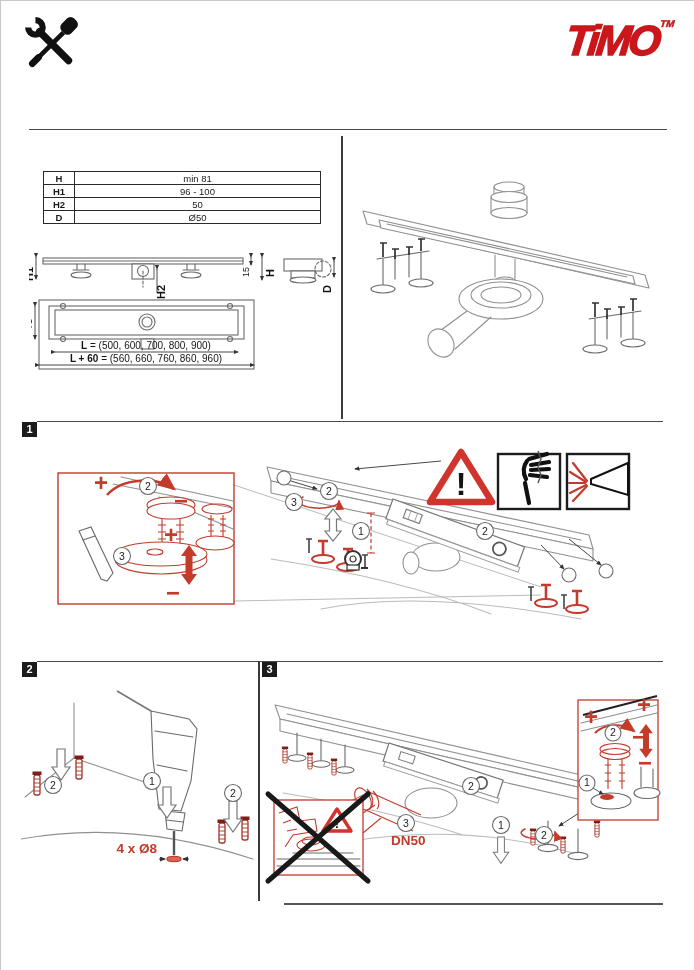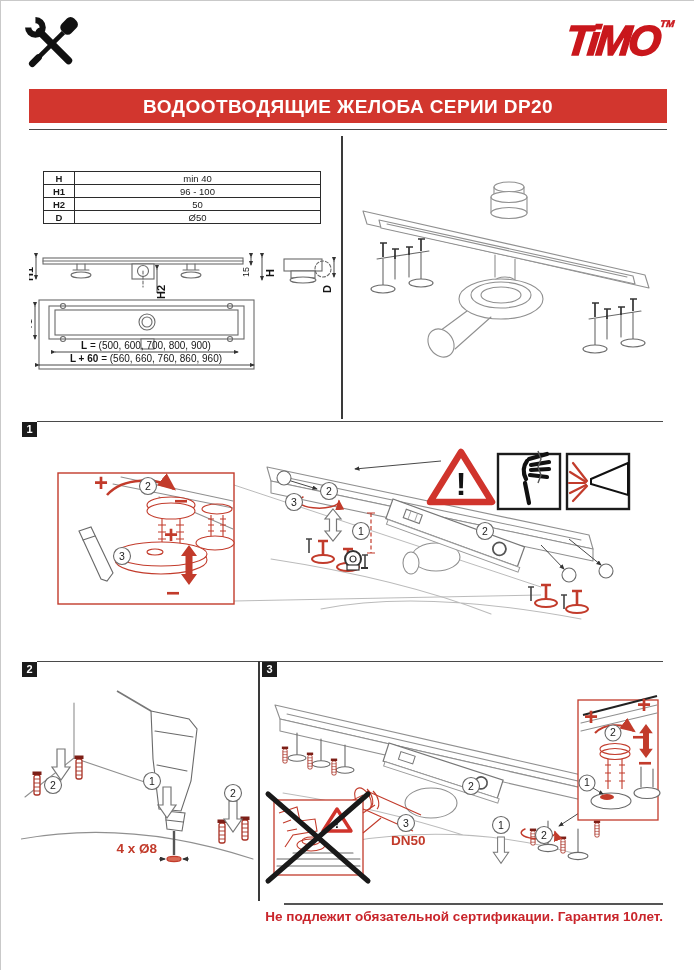--- a/index.html
+++ b/index.html
@@ -75,32 +75,29 @@
     <circle cx="12" cy="12" r="7" fill="none" stroke="#111" stroke-width="6"></circle>
     <polygon points="12,12 -6,12 12,-6" fill="#fff"></polygon>
     <line x1="16" y1="16" x2="44" y2="44" stroke="#111" stroke-width="7" stroke-linecap="round"></line>
     <rect x="38" y="2" width="13" height="17" rx="5" transform="rotate(45 44.5 10.5)" fill="#111"></rect>
     <line x1="39" y1="17" x2="15" y2="41" stroke="#111" stroke-width="4.5"></line>
     <line x1="15" y1="41" x2="9" y2="47" stroke="#111" stroke-width="6.5" stroke-linecap="round"></line>
   </svg>
 
   <div class="brand"><span>TiMO</span><sup>TM</sup></div>
 
-  <div class="banner">
-    <span>ВОДООТВОДЯЩИЕ ЖЕЛОБА СЕРИИ DP20</span>
-  </div>
 
   <div class="rule" style="left:28px;top:128px;width:638px"></div>
   <div class="vdiv" style="left:340px;top:135px;height:283px"></div>
 
   <table class="spec">
     <tbody>
         <tr>
       <td class="p">H</td>
-      <td>min 40</td>
+      <td>min 81</td>
         </tr>
     <tr>
       <td class="p">H1</td>
       <td>96 - 100</td>
         </tr>
     <tr>
       <td class="p">H2</td>
       <td>50</td>
         </tr>
     <tr>
@@ -519,15 +516,14 @@
       <ellipse cx="344" cy="134" rx="7" ry="3" fill="#c23b2b"></ellipse>
       <g class="co" transform="translate(324,120)">
         <circle r="8"></circle>
           <text y="3.4">1</text>
       </g>
       <line x1="330" y1="125" x2="340" y2="131" stroke="#333" stroke-width="0.8" marker-end="url(#mblk)"></line>
     </g>
   </svg>
 
   <div class="rule" style="left:283px;top:902px;width:379px;border-top-width:2px;border-top-color:#555"></div>
-  <div class="footnote">Не подлежит обязательной сертификации. Гарантия 10лет.</div>
 
 </div>
 
 </body></html>

